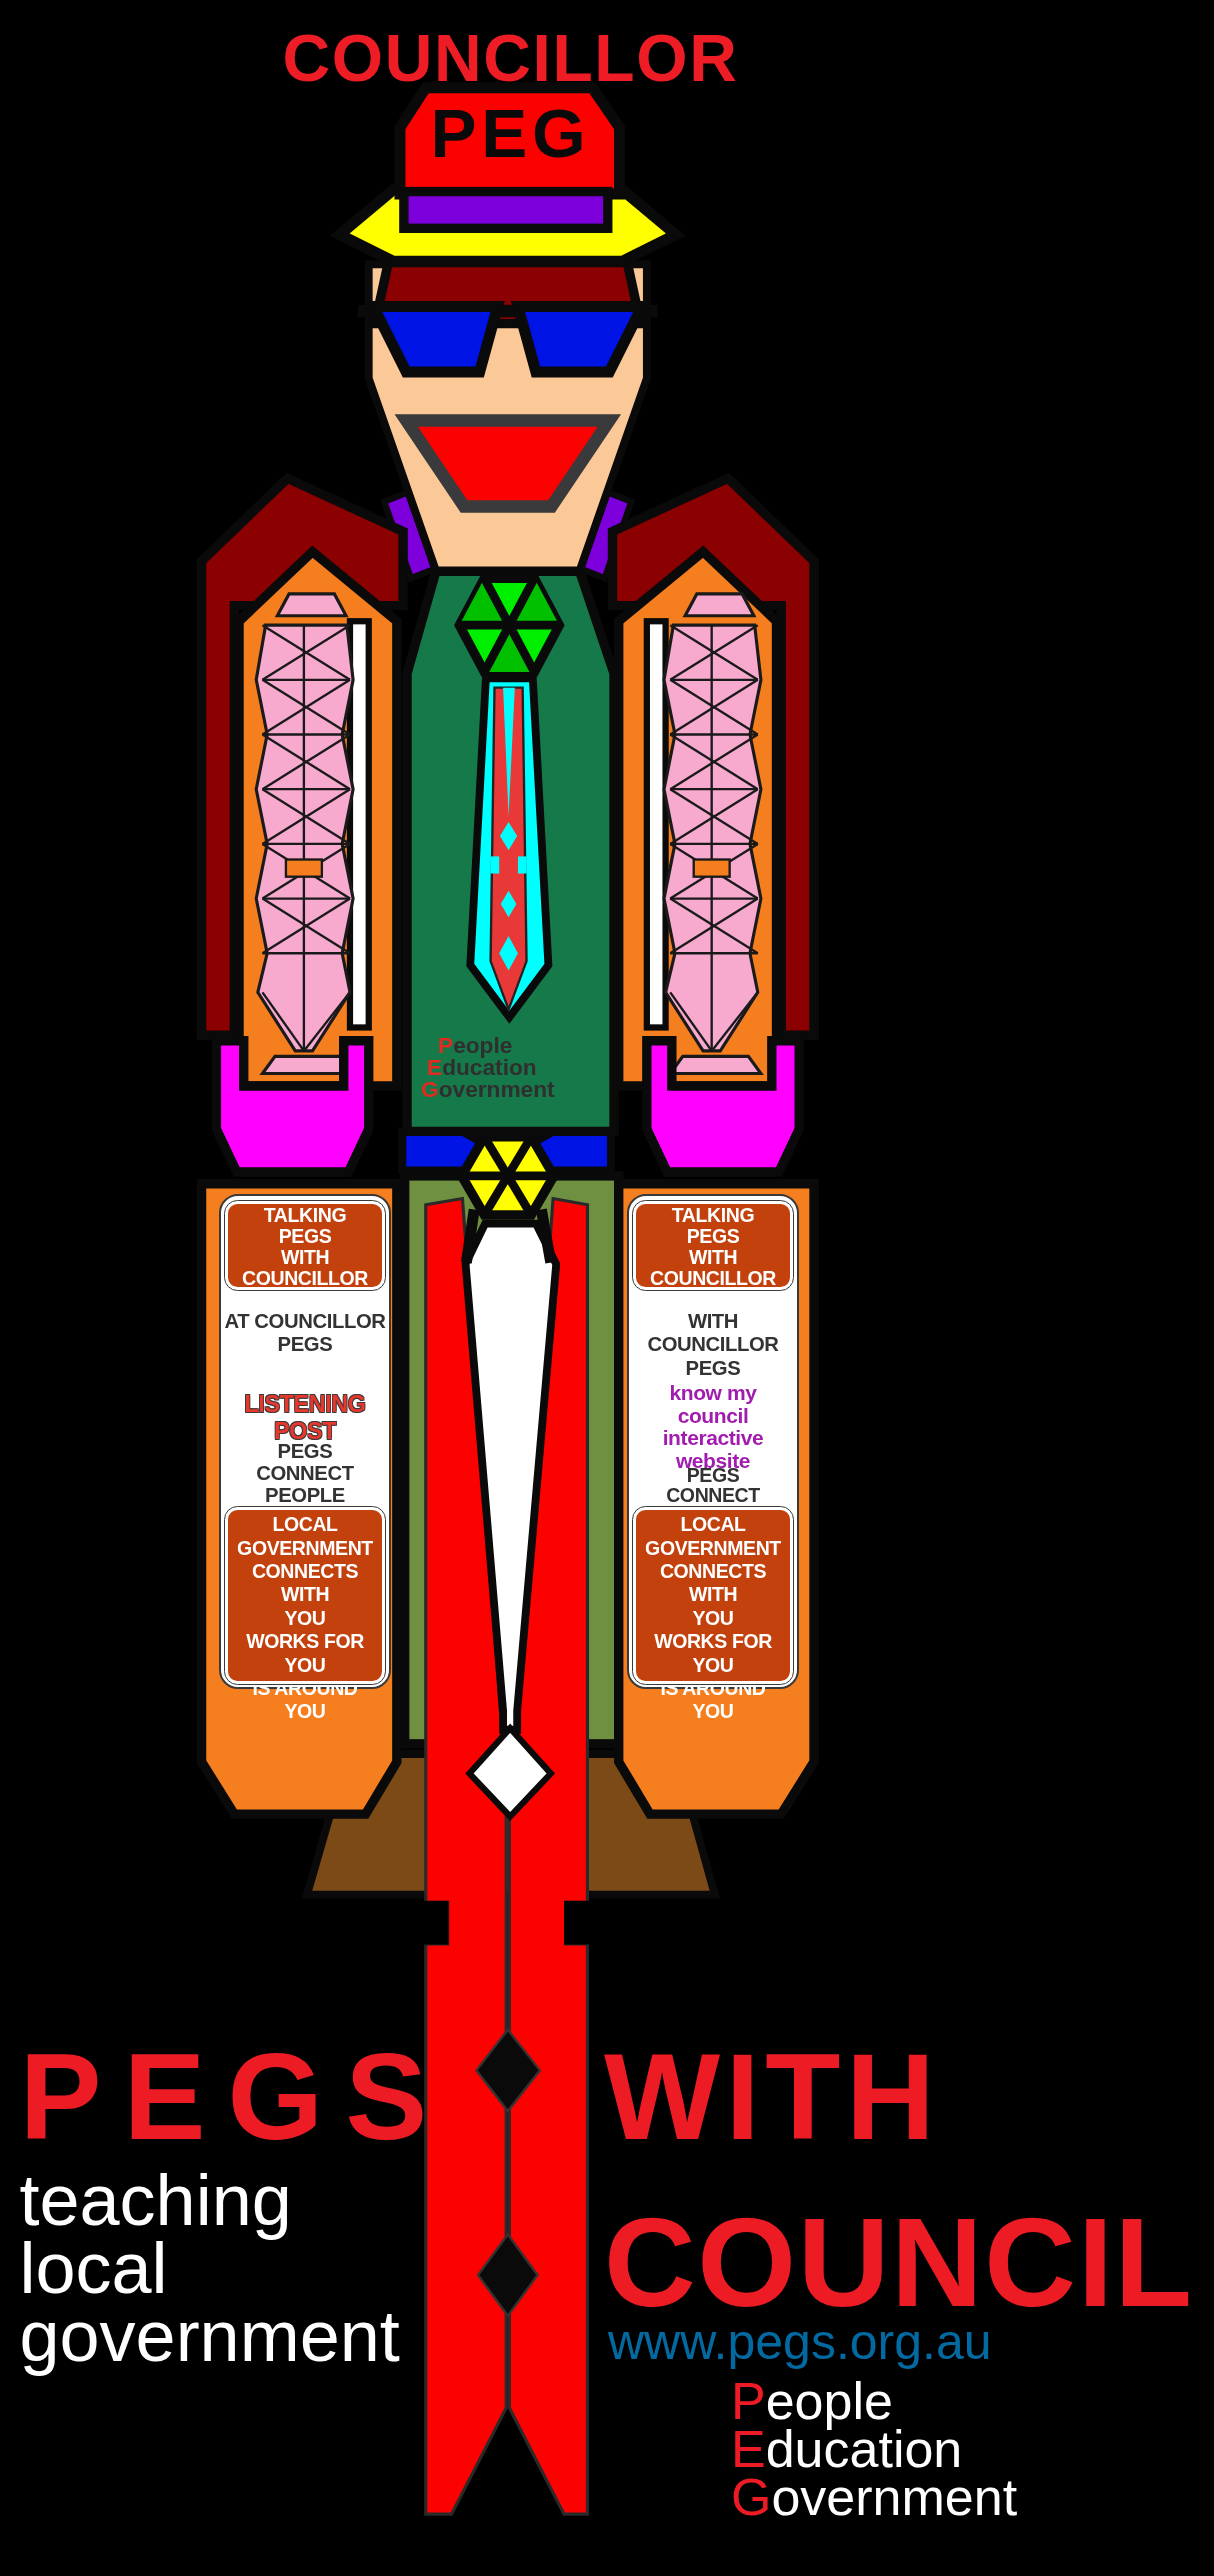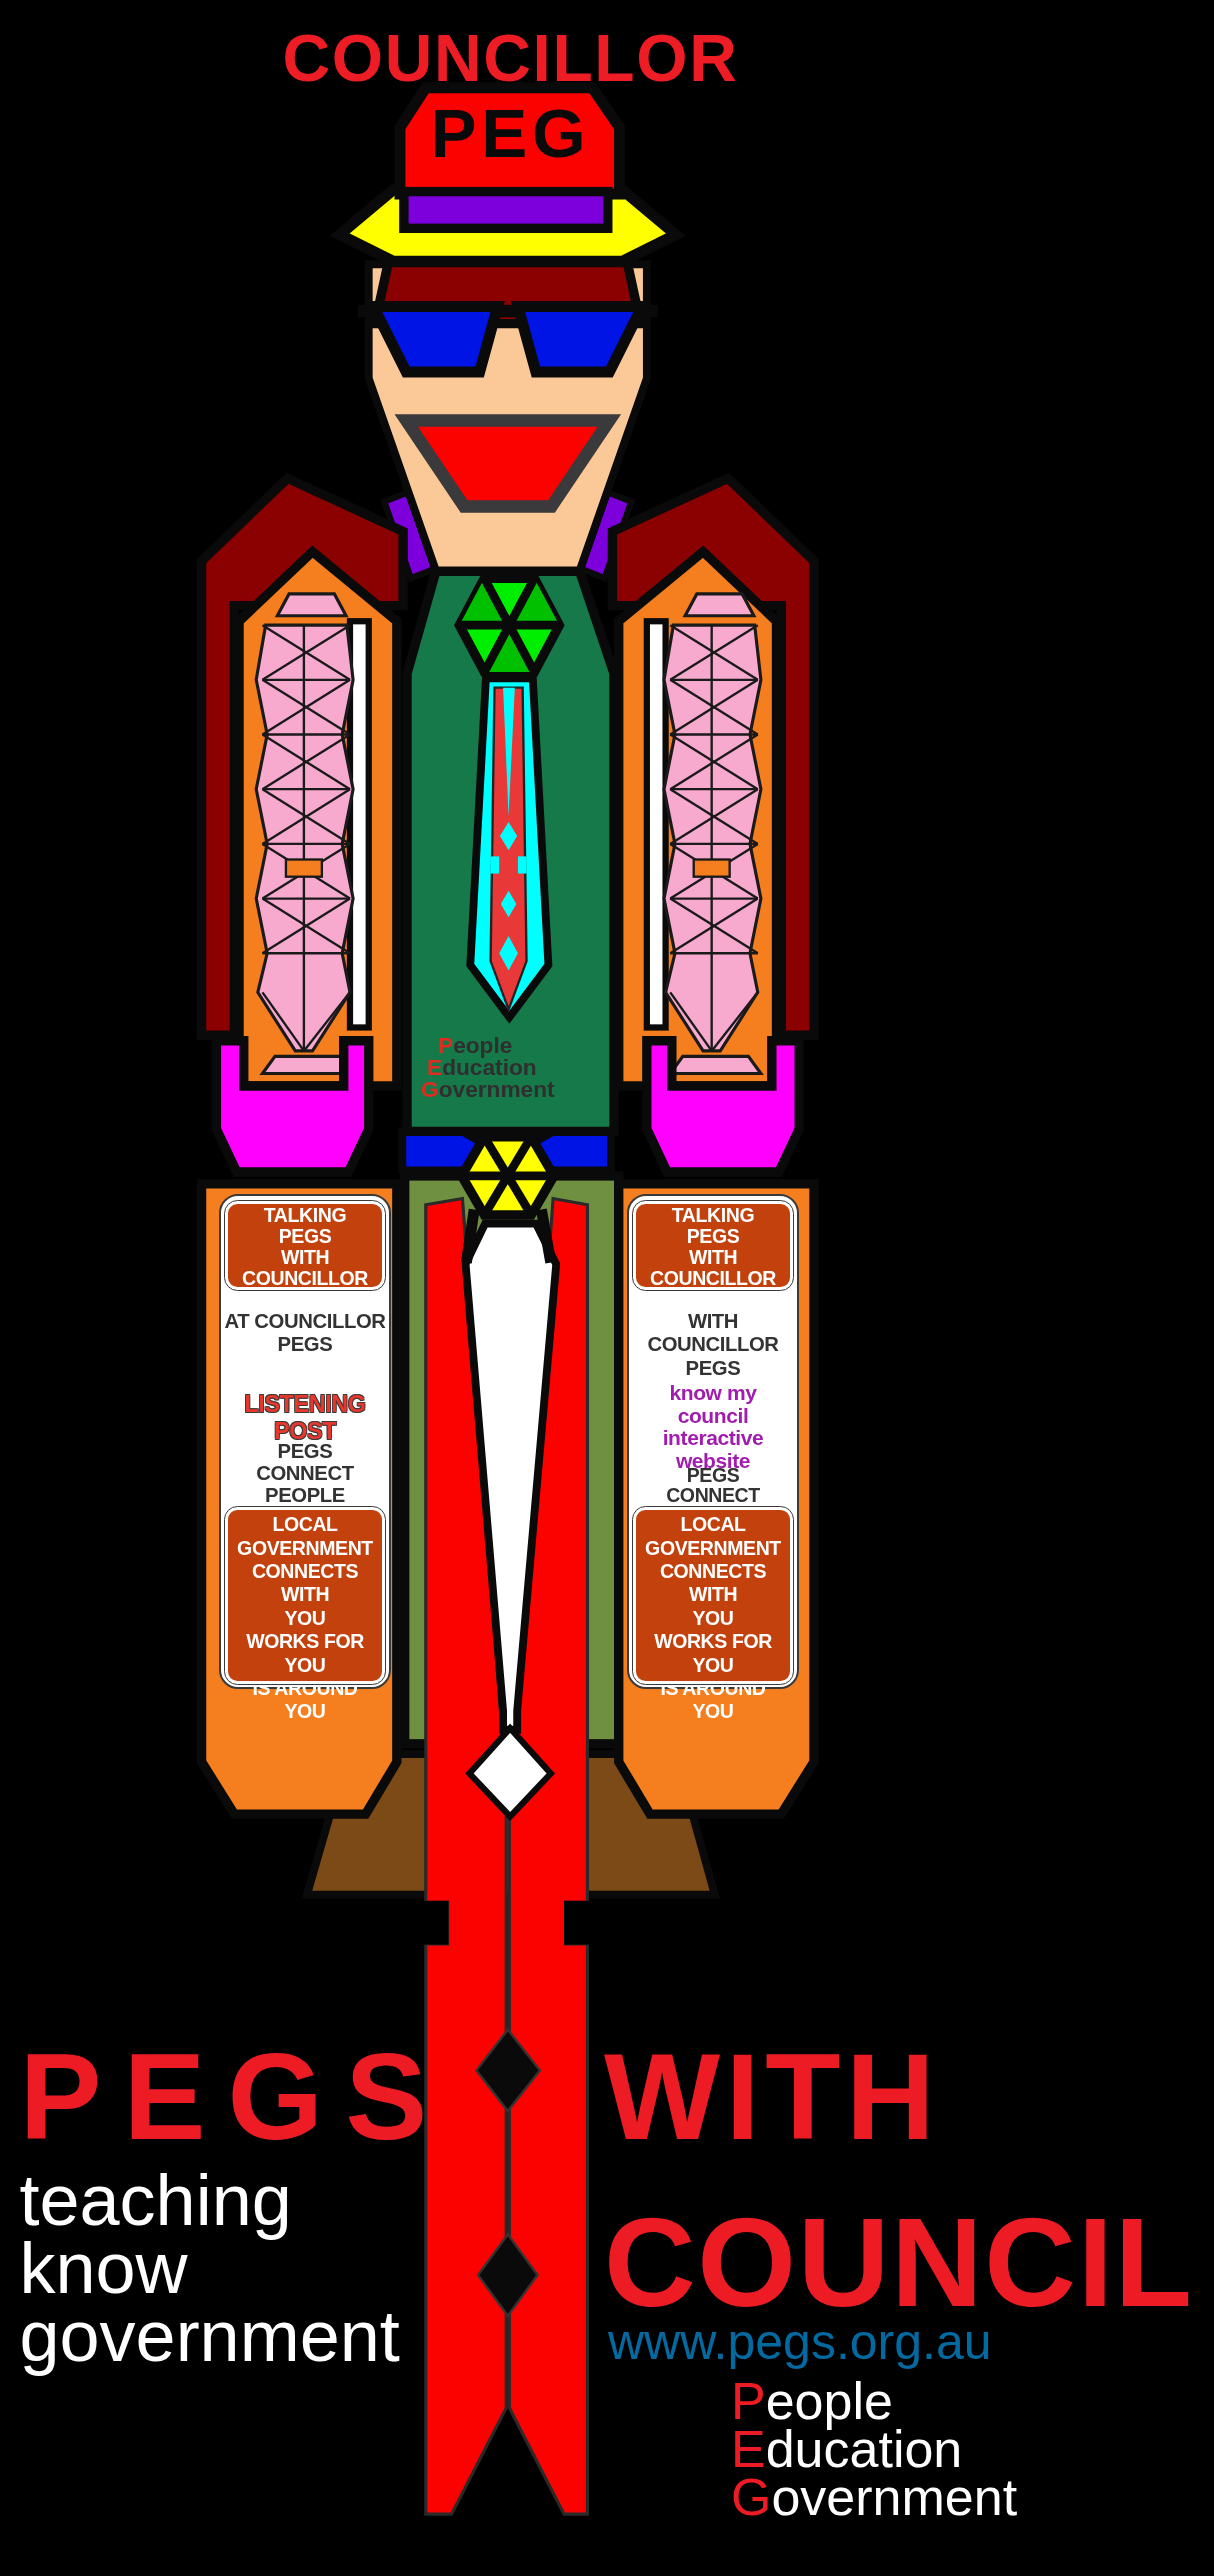--- a/index.html
+++ b/index.html
@@ -272,21 +272,21 @@
     <div>YOU</div>
   </div>
 </div>
 
 <div class="abs brand brand-pegs">PEGS</div>
 <div class="abs brand brand-shire">WITH</div>
 <div class="abs brand brand-council">COUNCIL</div>
 
 <div class="abs tagline">
   <div>teaching</div>
-  <div>know</div>
+  <div>local</div>
   <div>government</div>
 </div>
 
 <div class="abs website">www.pegs.org.au</div>
 
 <div class="abs bottom-acronym">
   <div><span class="init">P</span><span>eople</span></div>
   <div><span class="init">E</span><span>ducation</span></div>
   <div><span class="init">G</span><span>overnment</span></div>
 </div>

